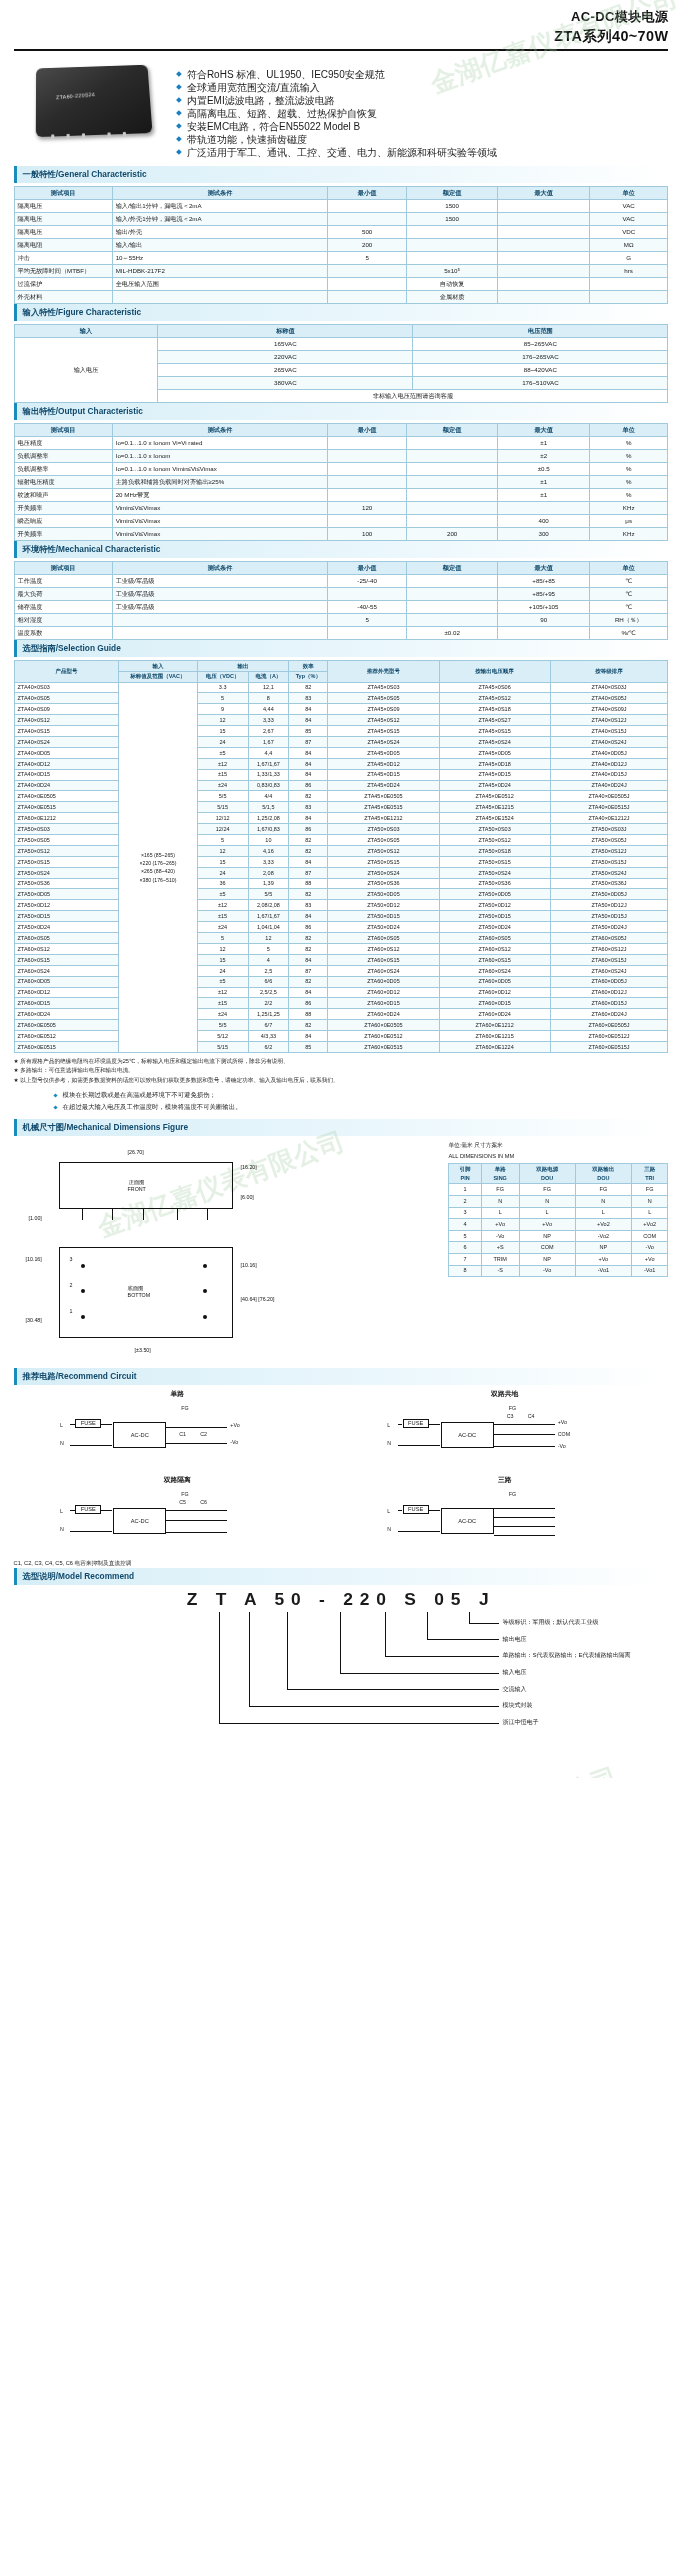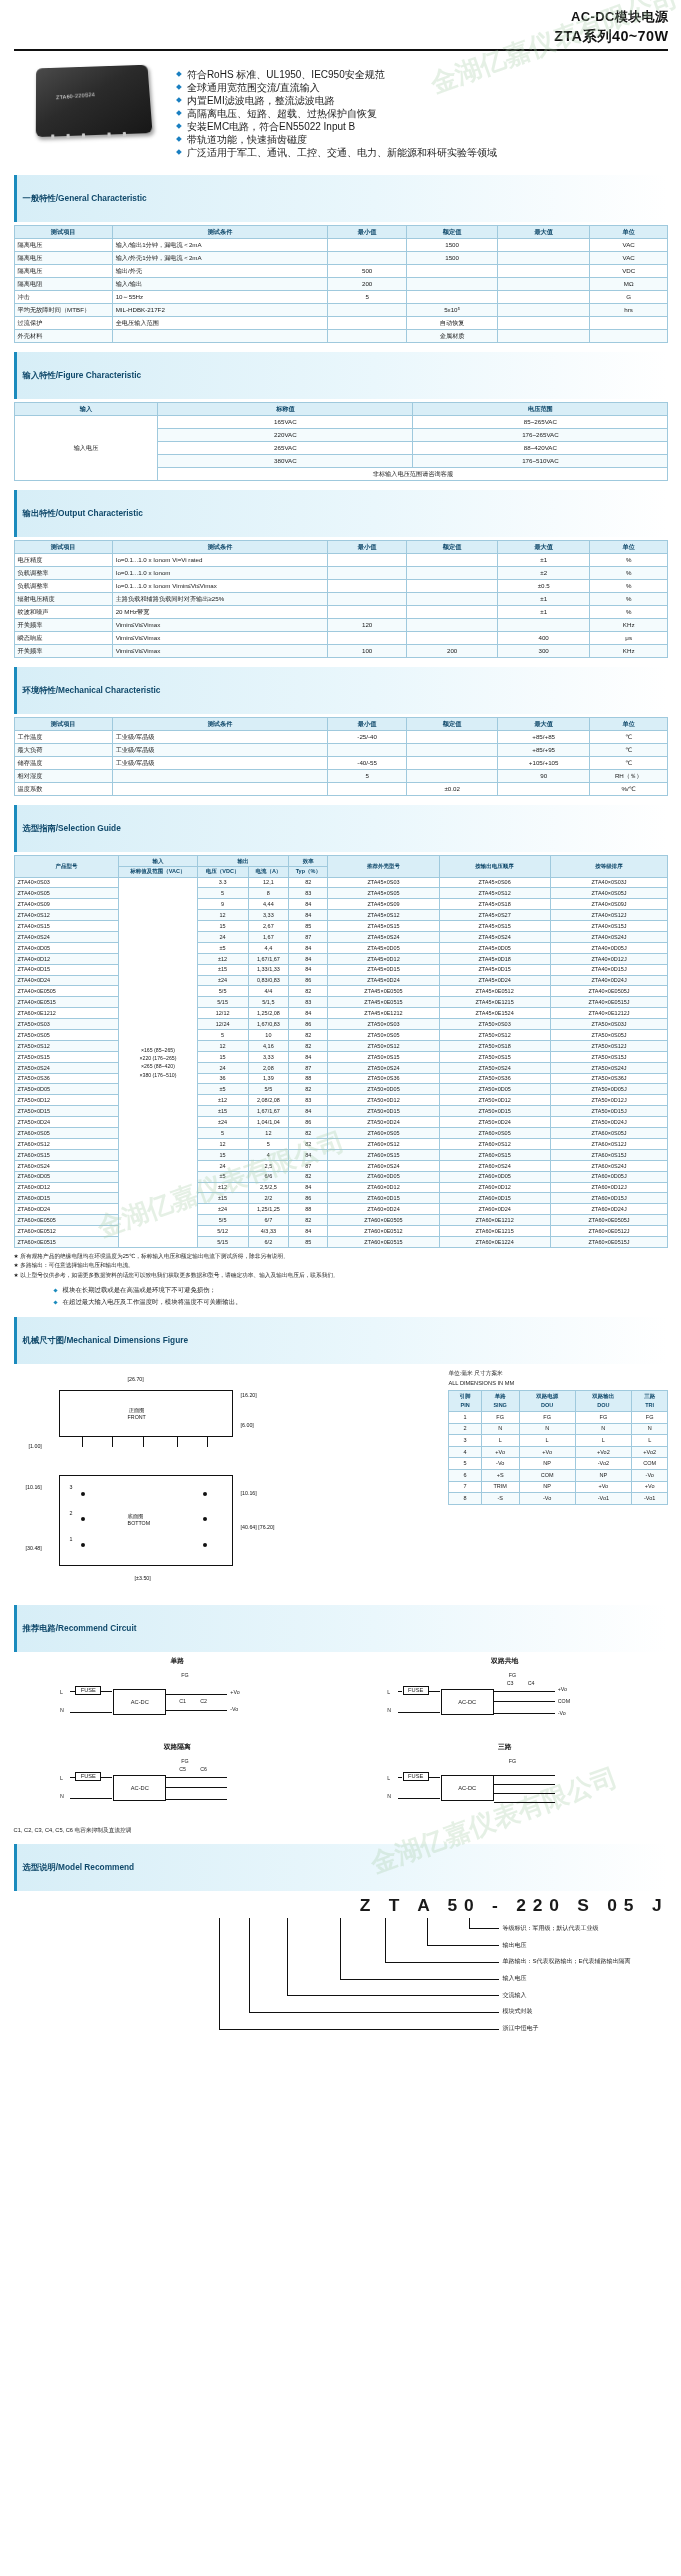--- a/index.html
+++ b/index.html
@@ -38,24 +38,23 @@
   .photo .pin { position:absolute; bottom:-3px; width:3px; height:5.3px; background:#c9c9c9; border-radius:0.8px;}
   .features { flex: 1; padding-left: 4.5px; padding-top: 3px; }
   .features li { list-style: none; font-size: 10px; line-height: 13px; position: relative; padding-left: 9.8px; }
   .features li:before {
     content: ""; position: absolute; left: 0; top: 4.5px;
     width: 3.8px; height: 3.8px; background: #1a7fc1; transform: rotate(45deg);
   }
 
   
   .sect {
-    margin-top: 9px;
     background: linear-gradient(to right,#d7eef7 0%, #eaf7fc 55%, #ffffff 100%);
     border-left: 3px solid #1b8bbd;
-    padding: 18px 6px;
+    padding: 3px 6px;
     font-weight: bold; font-size: 8.3px; color: #10496b;
   }
 
   
   table { border-collapse: collapse; width: 100%; margin-top: 3px; }
   th, td { border: 0.8px solid #9fc9dd; padding: 1.5px 3px; font-size: 6.2px; line-height: 9px; }
   thead th { background: #d9eef7; font-weight: bold; text-align: center; color: #10496b; }
   td.c { text-align: center; }
   td.l { text-align: left; }
   tbody tr:nth-child(even) td { background: #f4fbfd; }
@@ -92,21 +91,21 @@
   .circ .wire { position: absolute; background: #111; }
   .circ .blk {
     position: absolute; border: 0.8px solid #111; background: #fff;
     font-size: 5.7px; display: flex; align-items: center; justify-content: center;
   }
   .circ .tx { position: absolute; font-size: 5.3px; }
   .rc-note { font-size: 5.7px; margin-top: 3px; }
 
   
   .ms { margin-top: 4.5px; position: relative; height: 174px; }
-  .ms-code { text-align: right; font-size: 17.4px; letter-spacing: 6.8px; font-weight: bold; margin-top: 4.5px; }
+  .ms-code { text-align: center; font-size: 17.4px; letter-spacing: 6.8px; font-weight: bold; margin-top: 4.5px; }
   .ms-lines { position: relative; height: 133px; margin-top: 1.5px; }
   .ms-lines .v { position: absolute; width: 0.8px; background: #111; }
   .ms-lines .h { position: absolute; height: 0.8px; background: #111; }
   .ms-lines .lab { position: absolute; font-size: 6px; white-space: nowrap; }
 
   
   .wm {
     position: absolute; color: rgba(170,205,170,.30); font-weight: bold;
     font-size: 26px; transform: rotate(-20deg); pointer-events: none; white-space: nowrap;
   }
@@ -135,21 +134,21 @@
         <div class="pin" style="left:45px;"></div>
         <div class="pin" style="left:70px;"></div>
         <div class="pin" style="left:85px;"></div>
       </div>
     </div>
     <ul class="features">
       <li>符合RoHS 标准、UL1950、IEC950安全规范</li>
       <li>全球通用宽范围交流/直流输入</li>
       <li>内置EMI滤波电路，整流滤波电路</li>
       <li>高隔离电压、短路、超载、过热保护自恢复</li>
-      <li>安装EMC电路，符合EN55022 Input B</li>
+      <li>安装EMC电路，符合EN55022 Model B</li>
       <li>带轨道功能，快速插齿磁度</li>
       <li>广泛适用于军工、通讯、工控、交通、电力、新能源和科研实验等领域</li>
     </ul>
   </div>
 
   <div class="sect">一般特性/General Characteristic</div>
   <table>
     <thead>
         <tr id="gen-head">
           <th style="width: 15%;">测试项目</th>

